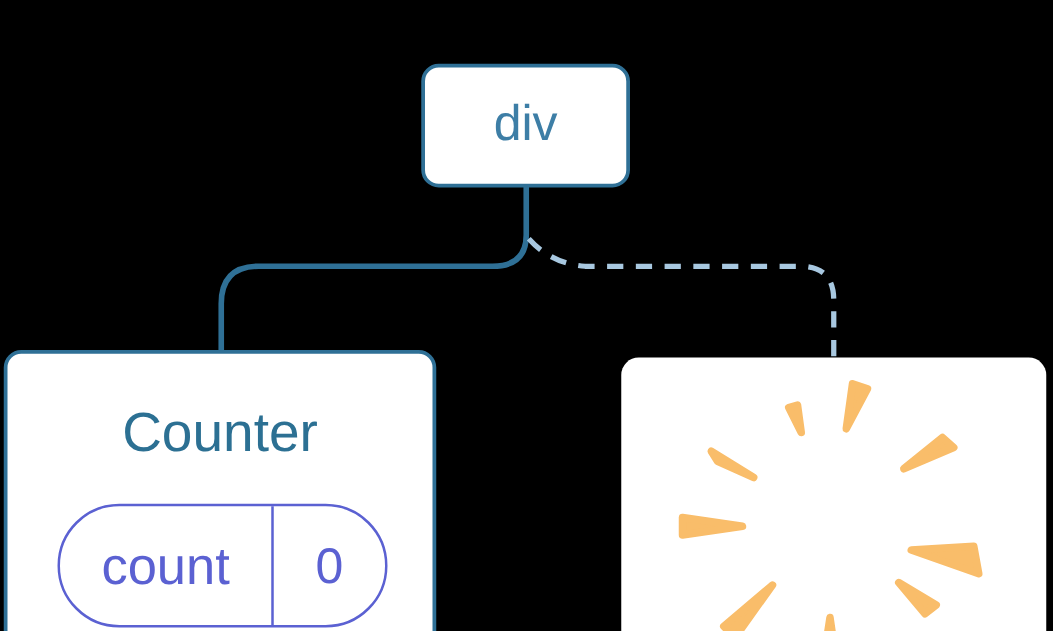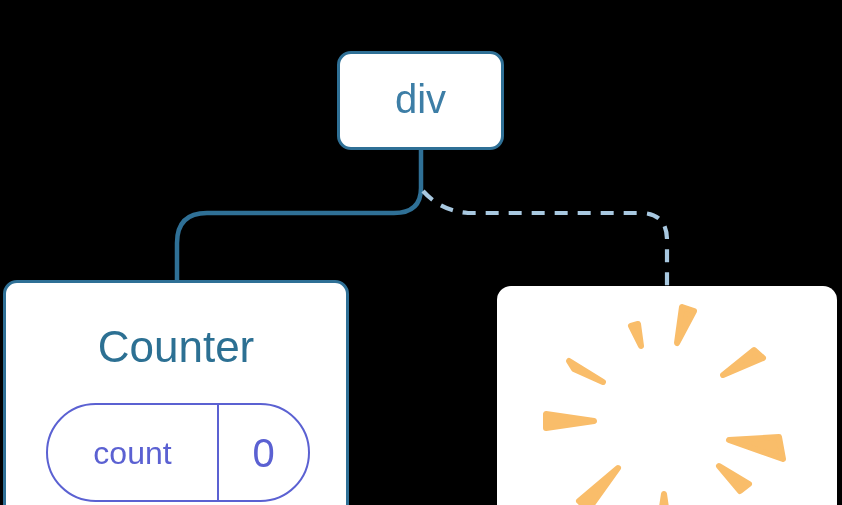--- a/index.html
+++ b/index.html
@@ -77,21 +77,21 @@
     box-sizing: border-box;
     display: flex;
     align-items: stretch;
     color: var(--state-accent, #5B61D2);
   }
   .state-key {
     flex: 1;
     display: flex;
     align-items: center;
     justify-content: center;
-    font-size: 32px;
+    font-size: 42px;
     line-height: 1;
   }
   .state-divider {
     width: 0;
     border-left: 2.5px solid var(--state-accent, #5B61D2);
   }
   .state-value {
     width: 89px;
     display: flex;
     align-items: center;

